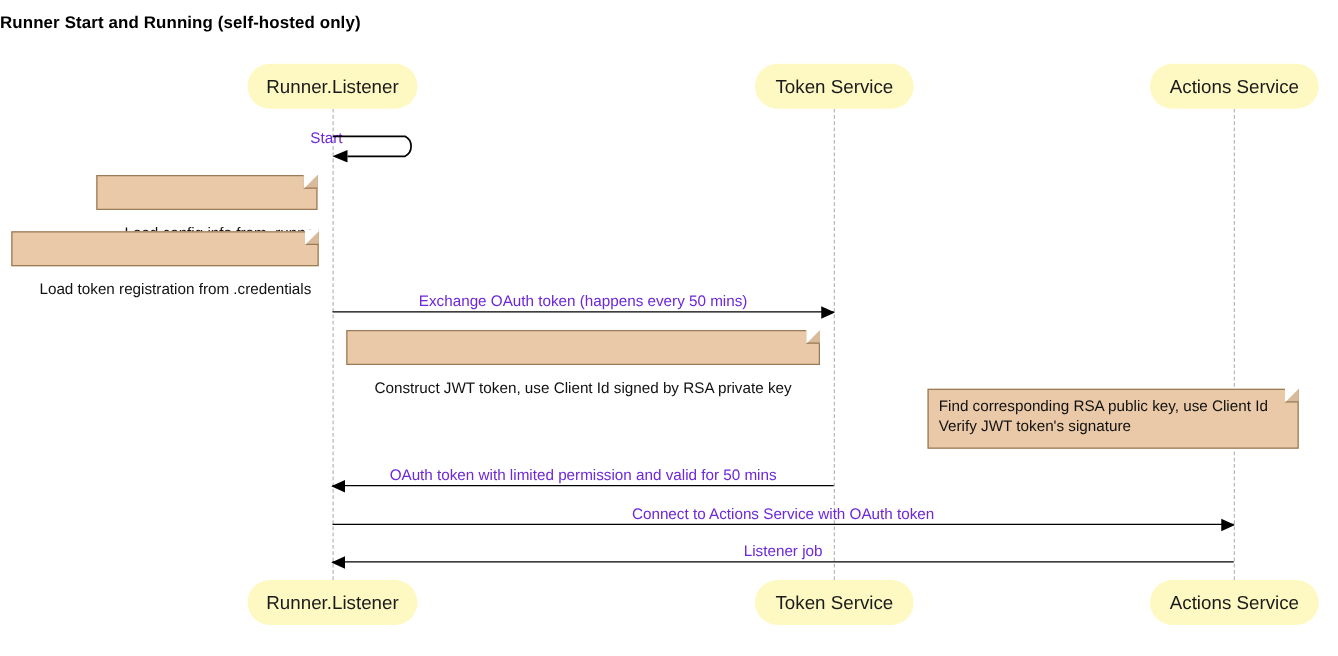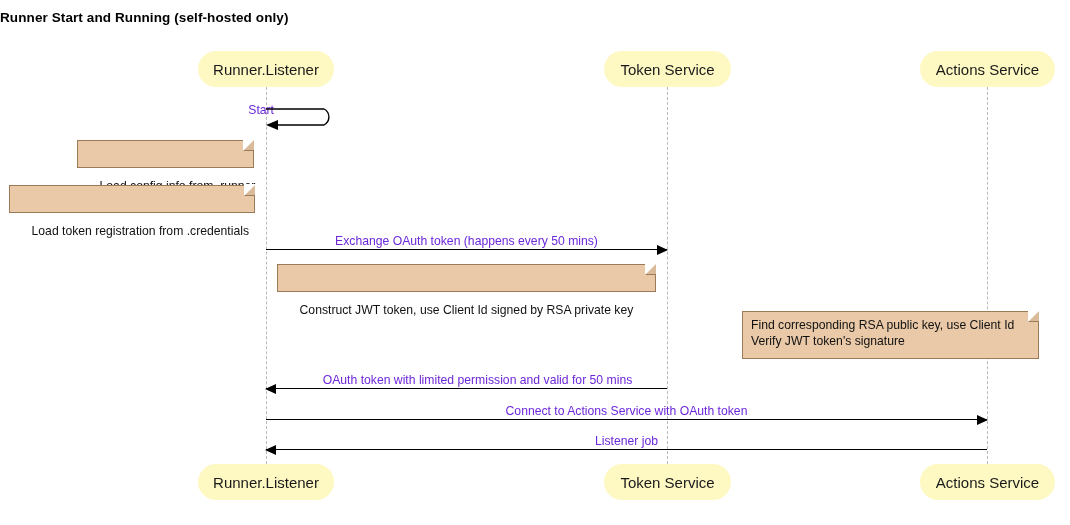--- a/index.html
+++ b/index.html
@@ -178,21 +178,21 @@
 
   <div class="note" style="left:714px; top:311px; width:297px; height:48px; white-space:normal;margin-left:28px;">
     <span class="dogear"></span>
     <div>Find corresponding RSA public key, use Client Id</div>
     <div>Verify JWT token's signature</div>
   </div>
 
   <div class="msg" style="left:266px; top:388px; width:401px;">
     <span class="arrowhead left"></span>
   </div>
-  <div class="msg-label" style="left:266px; top:373px; width:401px;padding-left:11px;">OAuth token with limited permission and valid for 50 mins</div>
+  <div class="msg-label" style="left:266px; top:373px; width:401px;">OAuth token with limited permission and valid for 50 mins</div>
 
   <div class="msg" style="left:266px; top:419px; width:721px;">
     <span class="arrowhead right"></span>
   </div>
   <div class="msg-label" style="left:266px; top:404px; width:721px;">Connect to Actions Service with OAuth token</div>
 
   <div class="msg" style="left:266px; top:449px; width:721px;">
     <span class="arrowhead left"></span>
   </div>
   <div class="msg-label" style="left:266px; top:434px; width:721px;">Listener job</div>

